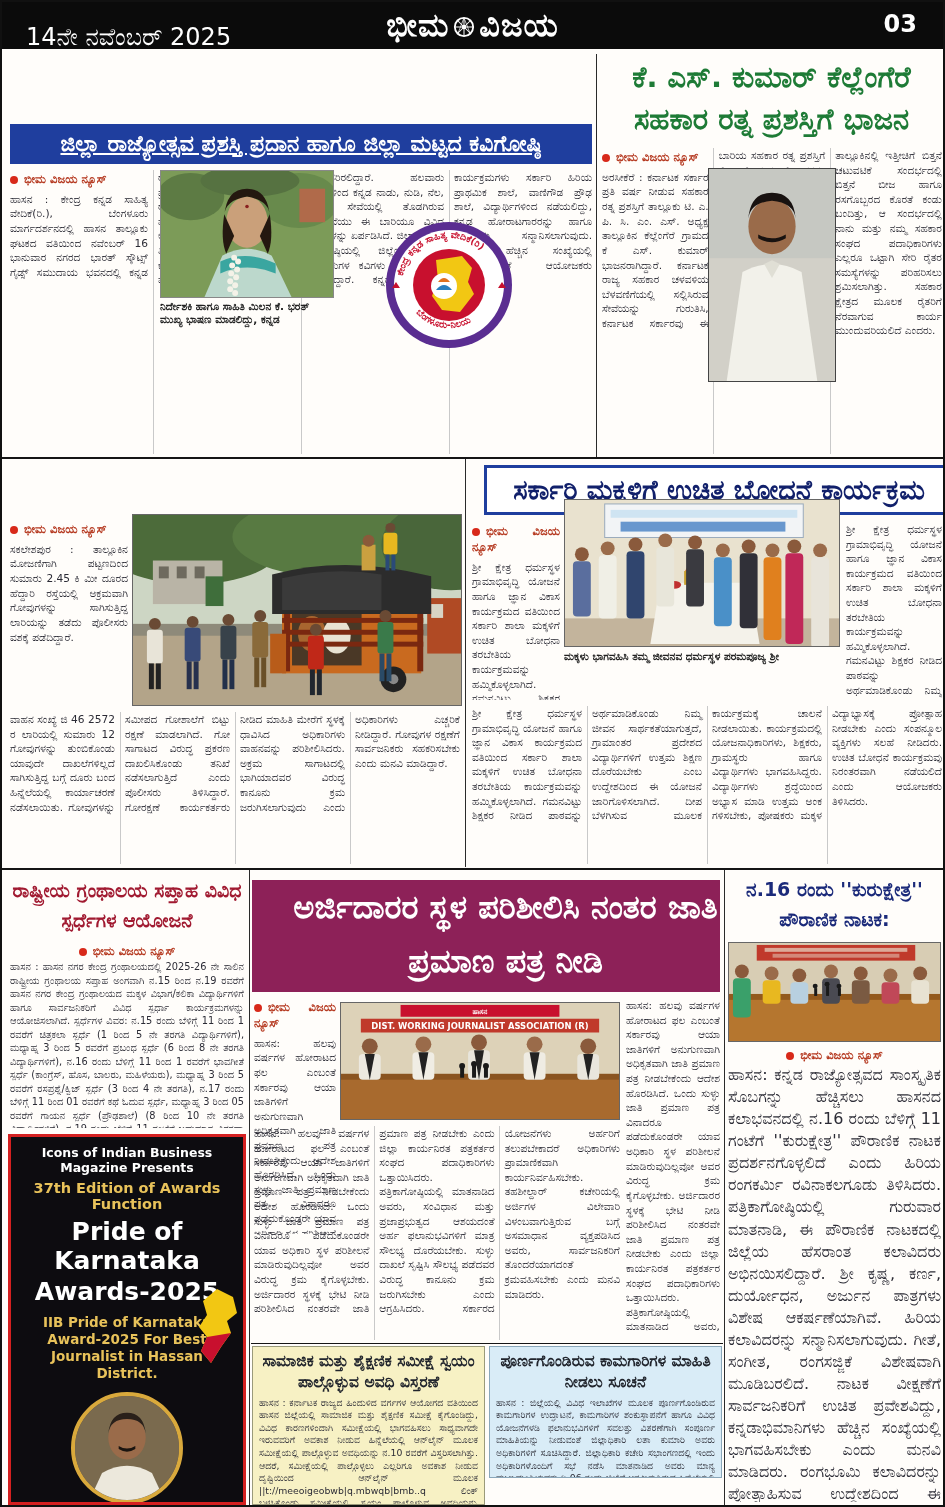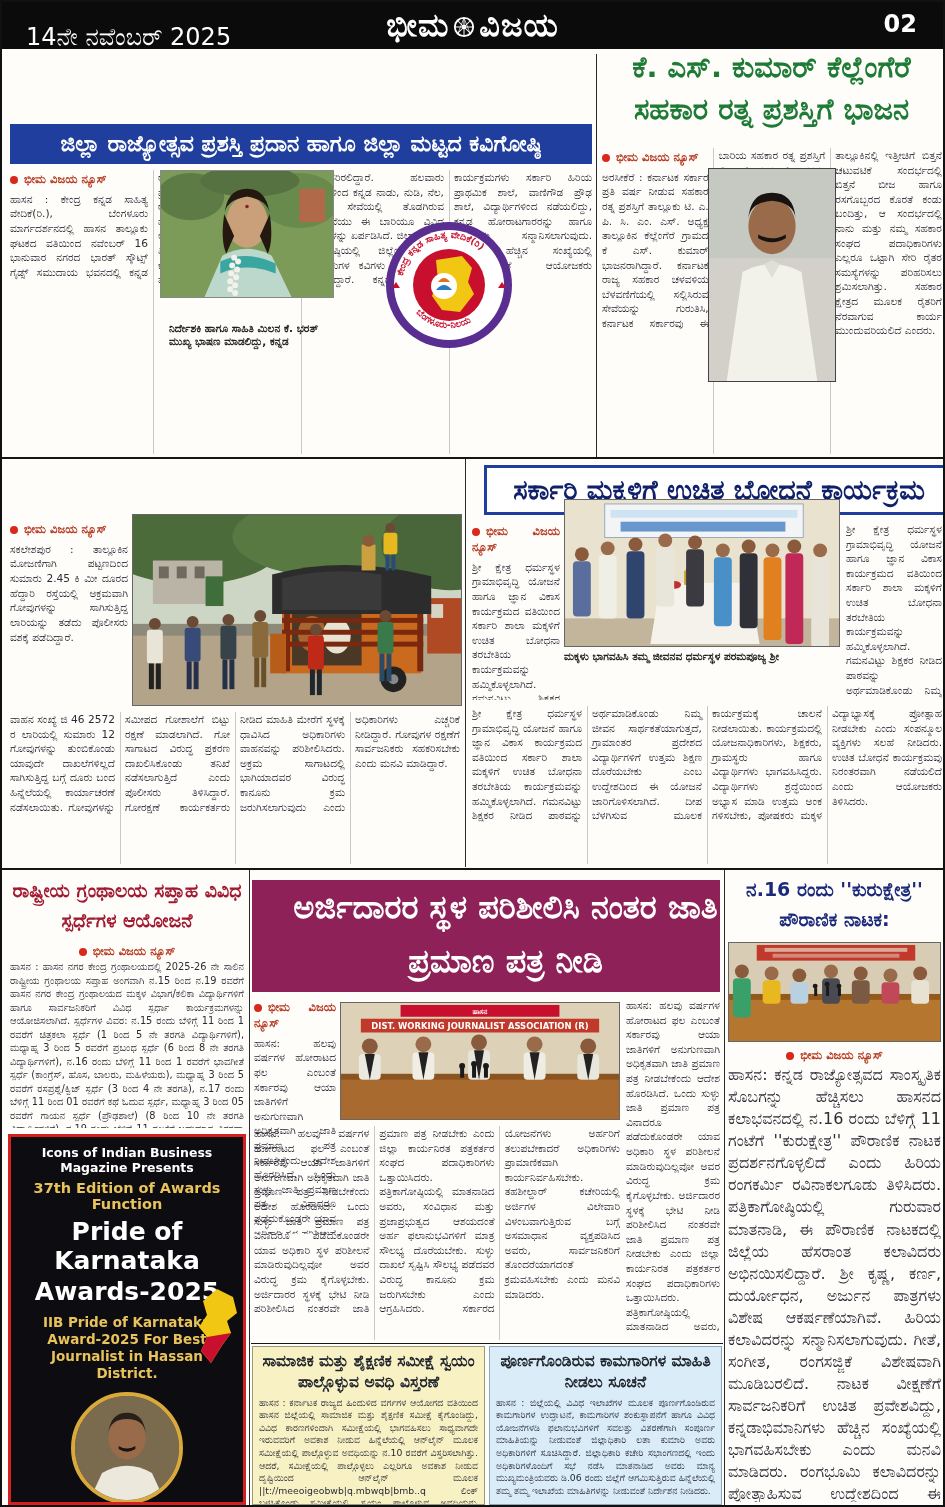--- a/index.html
+++ b/index.html
@@ -20,27 +20,27 @@
   .byline{font-size:11.5px;font-weight:bold;color:#b5381f;margin:2px 0 4px 0;}
   .byline .dot{display:inline-block;width:8px;height:8px;border-radius:50%;background:#d8291a;margin-right:6px;vertical-align:middle;}
   .body-text{font-size:10.6px;line-height:1.38;text-align:justify;color:#2b2b35;overflow:hidden;}
   .cols3{column-count:3;column-gap:10px;column-rule:1px solid #c9c9c9;}
   .cols4{column-count:4;column-gap:10px;column-rule:1px solid #c9c9c9;}
   .caption{font-size:10.5px;font-weight:bold;color:#222;}
   .photo{background:#ddd;overflow:hidden;}
   .photo svg{display:block;width:100%;height:100%;}
   
   #a1-head{left:6px;top:52px;width:586px;height:68px;color:#e5231b;font-size:42px;font-weight:bold;text-align:center;line-height:66px;overflow:hidden;}
-  #a1-sub{left:8px;top:122px;width:582px;height:40px;background:#1f3e9e;color:#fff;font-size:22px;font-weight:bold;text-align:center;line-height:40px;overflow:hidden;}
+  #a1-sub{left:8px;top:122px;width:582px;height:40px;background:#1f3e9e;color:#fff;font-size:22px;font-weight:bold;text-align:center;line-height:40px;overflow:hidden;text-decoration:underline;}
   #a1-body{left:8px;top:168px;width:582px;height:284px;}
   #a1-photo{left:158px;top:168px;width:174px;height:128px;border:1px solid #888;}
-  #a1-capt{left:167px;top:298px;width:174px;height:28px;overflow:hidden;margin-top:22px;}
+  #a1-capt{left:158px;top:298px;width:174px;height:28px;overflow:hidden;}
   #a1-logo{left:382px;top:218px;width:130px;height:130px;}
   
-  #a2-head{left:598px;top:44px;width:343px;height:86px;color:#1e7b36;font-size:29px;font-weight:bold;text-align:center;line-height:42px;overflow:hidden;}
+  #a2-head{left:598px;top:54px;width:343px;height:86px;color:#1e7b36;font-size:29px;font-weight:bold;text-align:center;line-height:42px;overflow:hidden;}
   #a2-body{left:600px;top:146px;width:340px;height:306px;}
   #a2-photo{left:706px;top:166px;width:128px;height:214px;border:1px solid #444;}
   
   #a3-head{left:6px;top:459px;width:452px;height:54px;color:#a04a1c;font-size:38px;font-weight:bold;text-align:center;line-height:54px;overflow:hidden;}
   #a3-left{left:8px;top:518px;width:118px;height:188px;}
   #a3-photo{left:130px;top:512px;width:330px;height:192px;border:1px solid #666;}
   #a3-body{left:8px;top:710px;width:450px;height:152px;}
   
   #a4-head{left:470px;top:463px;width:470px;height:50px;border:3px solid #1f3e9e;color:#11206b;font-size:27px;font-weight:bold;text-align:center;line-height:44px;overflow:hidden;background:#fff;margin-left:12px;}
   #a4-left{left:470px;top:520px;width:88px;height:178px;}
@@ -62,21 +62,21 @@
   #ad .portrait{width:104px;height:104px;border-radius:50%;border:4px solid #d9a93c;margin:10px auto 0 auto;overflow:hidden;background:#6b5b43;}
   #ad .kmap{position:absolute;right:4px;top:150px;width:52px;height:78px;}
   
   #a6-head{left:250px;top:878px;width:468px;height:112px;background:#8d2158;color:#fff;font-size:32px;font-weight:bold;text-align:center;line-height:54px;overflow:hidden;padding-left:39px;}
   #a6-left{left:252px;top:996px;width:82px;height:236px;}
   #a6-photo{left:338px;top:1000px;width:280px;height:118px;border:1px solid #666;}
   #a6-right{left:624px;top:996px;width:94px;height:340px;}
   #a6-body{left:252px;top:1124px;width:366px;height:214px;}
   
   #a8{left:250px;top:1344px;width:233px;height:159px;background:#f7f1c4;border:1px solid #9a9a7a;padding:4px 6px;overflow:hidden;}
-  #a9{left:487px;top:1344px;width:233px;height:159px;background:#d9ecf7;border:1px solid #8aa7ba;padding:4px 6px;overflow:hidden;}
+  #a9{left:487px;top:1344px;width:233px;height:132px;background:#d9ecf7;border:1px solid #8aa7ba;padding:4px 6px;overflow:hidden;}
   .boxhead{font-size:15.5px;font-weight:bold;text-align:center;line-height:1.35;color:#20242c;}
   .boxbody{font-size:9.3px;line-height:1.35;text-align:justify;margin-top:4px;color:#2b2b35;}
   
   #a7-head{left:726px;top:872px;width:213px;height:64px;color:#1b2a7a;font-size:19px;font-weight:bold;text-align:center;line-height:30px;overflow:hidden;}
   #a7-photo{left:726px;top:940px;width:213px;height:100px;border:1px solid #666;}
   #a7-byline{left:726px;top:1044px;width:213px;text-align:center;}
   #a7-body{left:726px;top:1062px;width:213px;height:438px;font-size:16px;}
 </style>
 </head>
 <body>
@@ -92,21 +92,21 @@
             <g stroke="#fff" stroke-width="1.1">
               <line x1="12" y1="2" x2="12" y2="22"></line>
               <line x1="2" y1="12" x2="22" y2="12"></line>
               <line x1="4.9" y1="4.9" x2="19.1" y2="19.1"></line>
               <line x1="19.1" y1="4.9" x2="4.9" y2="19.1"></line>
               <line x1="12" y1="2" x2="5" y2="20" opacity=".7"></line>
               <line x1="12" y1="2" x2="19" y2="20" opacity=".7"></line>
             </g>
           </svg></span><span>ವಿಜಯ</span>
     </div>
-    <div class="pageno">02</div>
+    <div class="pageno">03</div>
   </div>
 
   <div class="abs vline" style="left:594px;top:52px;height:403px;"></div>
   <div class="abs hline" style="left:0;top:455px;width:945px;"></div>
   <div class="abs vline" style="left:463px;top:457px;height:408px;"></div>
   <div class="abs hline" style="left:0;top:866px;width:945px;"></div>
   <div class="abs vline" style="left:247px;top:868px;height:635px;"></div>
   <div class="abs vline" style="left:722px;top:868px;height:635px;"></div>
   <div class="abs hline" style="left:249px;top:1341px;width:472px;border-top-width:1.5px;"></div>
 

